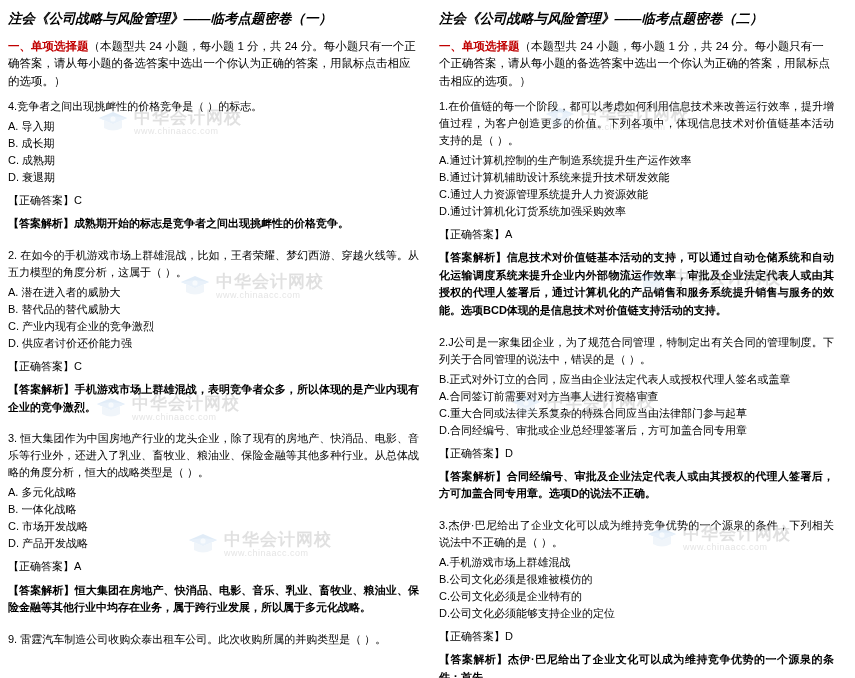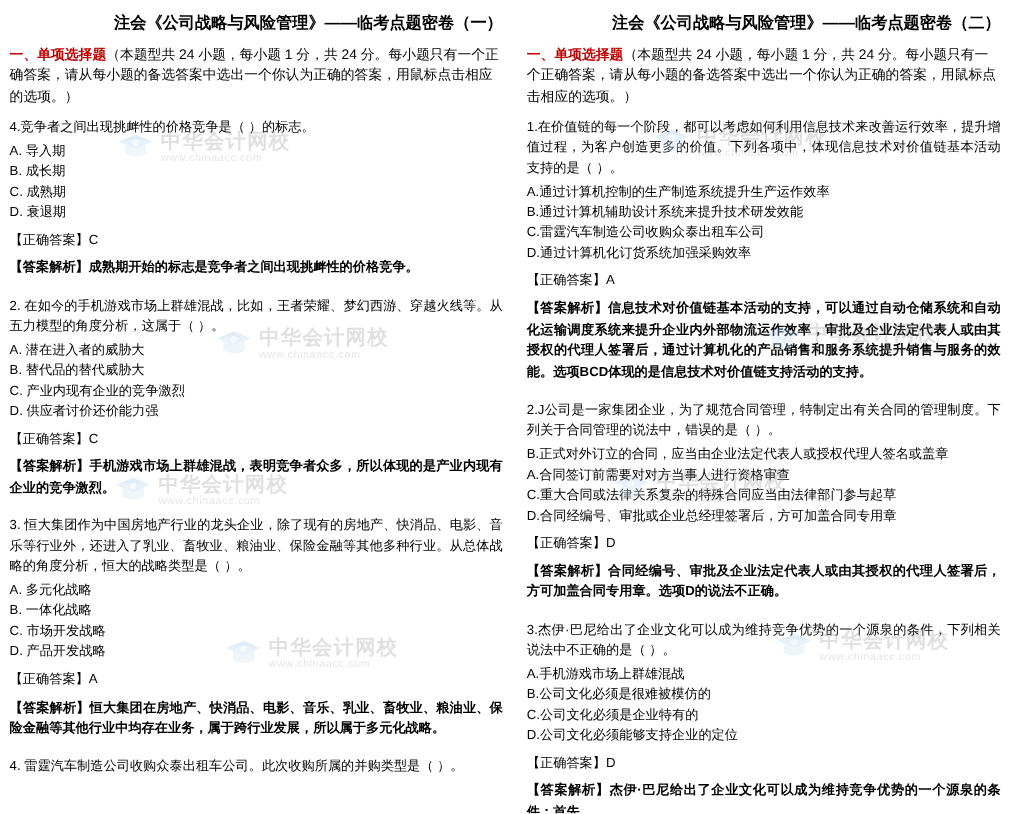--- a/index.html
+++ b/index.html
@@ -27,25 +27,26 @@
     padding: 8px 10px 0 10px;
     position: relative;
     overflow: hidden;
   }
   .col.left { padding-left: 8px; padding-right: 8px; }
   .col.right { padding-left: 12px; padding-right: 20px; }
 
   .doc-title {
     font-size: 13.5px;
     font-weight: bold;
-    text-align: right;
+    text-align: left;
     letter-spacing: 0px;
     margin: 2px 0 10px 0;
     white-space: nowrap;
     font-family: "Liberation Sans", sans-serif;
+    font-style: italic;
   }
   .section-head {
     font-size: 11.5px;
     font-weight: bold;
     color: #c00000;
     margin: 0 0 8px 0;
     line-height: 1.5;
   }
   .section-head .black {
     color: #000000;
@@ -150,21 +151,21 @@
       <div class="q">3. 恒大集团作为中国房地产行业的龙头企业，除了现有的房地产、快消品、电影、音乐等行业外，还进入了乳业、畜牧业、粮油业、保险金融等其他多种行业。从总体战略的角度分析，恒大的战略类型是（  ）。</div>
       <div class="opt">A. 多元化战略</div>
       <div class="opt">B. 一体化战略</div>
       <div class="opt">C. 市场开发战略</div>
       <div class="opt">D. 产品开发战略</div>
       <div class="ans">【正确答案】A</div>
       <div class="exp">【答案解析】恒大集团在房地产、快消品、电影、音乐、乳业、畜牧业、粮油业、保险金融等其他行业中均存在业务，属于跨行业发展，所以属于多元化战略。</div>
     </div>
 
     <div class="blk">
-      <div class="q">4. 雷霆汽车制造公司收购众泰出租车公司。此次收购所属的并购类型是（  ）。</div>
+      <div class="q">9. 雷霆汽车制造公司收购众泰出租车公司。此次收购所属的并购类型是（  ）。</div>
     </div>
 
     <div class="wm" style="left: 98px; top: 108px;">
       <span class="logo">
         <svg width="30" height="30" viewBox="0 0 30 30">
           <polygon points="15,4 29,10 15,16 1,10" fill="#9fc3e8"></polygon>
           <polygon points="15,8 29,10 15,16 1,10" fill="#b7d4ef"></polygon>
           <path d="M6 12 L6 20 Q15 25 24 20 L24 12 L15 16 Z" fill="#cfe0f0"></path>
           <circle cx="15" cy="11" r="2.6" fill="#e8f1fa"></circle>
         </svg>
@@ -225,21 +226,21 @@
     <div class="doc-title">注会《公司战略与风险管理》——临考点题密卷（二）</div>
 
     <div class="section-head">
       <span>一、单项选择题</span><span class="black">（本题型共 24 小题，每小题 1 分，共 24 分。每小题只有一个正确答案，请从每小题的备选答案中选出一个你认为正确的答案，用鼠标点击相应的选项。）</span>
     </div>
 
     <div class="blk">
       <div class="q">1.在价值链的每一个阶段，都可以考虑如何利用信息技术来改善运行效率，提升增值过程，为客户创造更多的价值。下列各项中，体现信息技术对价值链基本活动支持的是（  ）。</div>
       <div class="opt">A.通过计算机控制的生产制造系统提升生产运作效率</div>
       <div class="opt">B.通过计算机辅助设计系统来提升技术研发效能</div>
-      <div class="opt">C.雷霆汽车制造公司收购众泰出租车公司</div>
+      <div class="opt">C.通过人力资源管理系统提升人力资源效能</div>
       <div class="opt">D.通过计算机化订货系统加强采购效率</div>
       <div class="ans">【正确答案】A</div>
       <div class="exp">【答案解析】信息技术对价值链基本活动的支持，可以通过自动仓储系统和自动化运输调度系统来提升企业内外部物流运作效率，审批及企业法定代表人或由其授权的代理人签署后，通过计算机化的产品销售和服务系统提升销售与服务的效能。选项BCD体现的是信息技术对价值链支持活动的支持。</div>
     </div>
 
     <div class="blk">
       <div class="q">2.J公司是一家集团企业，为了规范合同管理，特制定出有关合同的管理制度。下列关于合同管理的说法中，错误的是（  ）。</div>
       <div class="opt">B.正式对外订立的合同，应当由企业法定代表人或授权代理人签名或盖章</div>
       <div class="opt">A.合同签订前需要对对方当事人进行资格审查</div>
       <div class="opt">C.重大合同或法律关系复杂的特殊合同应当由法律部门参与起草</div>

